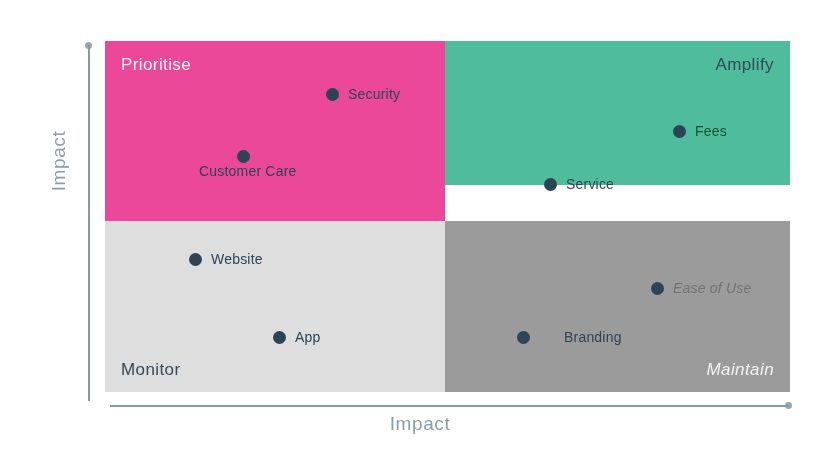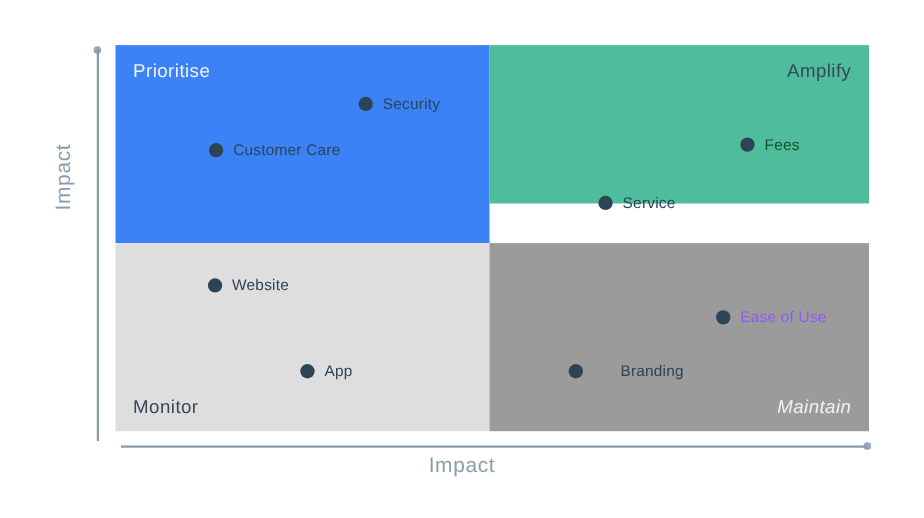--- a/index.html
+++ b/index.html
@@ -89,21 +89,21 @@
 
   <div class="axis-line" id="x-axis-line" style="background: rgb(132, 153, 166);"></div>
   <div class="axis-cap" id="x-axis-cap" style="background: rgb(132, 153, 166);"></div>
 
   <div class="axis-title" id="y-axis-title" style="color: rgb(139, 157, 170);">Impact</div>
 
   <div class="axis-title" id="x-axis-title" style="color: rgb(139, 157, 170);">Impact</div>
 
   <div id="matrix">
 
-    <div class="quadrant" id="quad-prioritise" style="background: #3b82f6;">
+    <div class="quadrant" id="quad-prioritise" style="background: #ec4899;">
       <div class="quad-label light" id="label-prioritise" style="color: rgb(242, 242, 242);">Prioritise</div>
     </div>
 
     <div class="quadrant" id="quad-amplify" style="background: rgb(79, 188, 155);">
       <div class="quad-label dark" id="label-amplify" style="color: rgb(53, 73, 92);">Amplify</div>
     </div>
 
     <div class="quadrant" id="quad-monitor" style="background: rgb(222, 222, 222);">
       <div class="quad-label dark" id="label-monitor" style="color: rgb(53, 73, 92);">Monitor</div>
     </div>
@@ -112,21 +112,21 @@
       <div class="quad-label light" id="label-maintain" style="color: rgb(242, 242, 242);">Maintain</div>
     </div>
 
   </div>
 
   <div id="points-layer">
       <div class="point" style="left: 306px; top: 86px;">
         <span class="dot" style="background: rgb(44, 68, 85);"></span>
         <span class="plabel" style="color: rgb(44, 68, 85);">Security</span>
       </div>
-      <div class="point" style="left: 170px; top: 128px;">
+      <div class="point" style="left: 170px; top: 150px; flex-direction: column;">
         <span class="dot" style="background: rgb(44, 68, 85);"></span>
         <span class="plabel" style="color: rgb(44, 68, 85);">Customer Care</span>
       </div>
       <div class="point" style="left: 653px; top: 123px;">
         <span class="dot" style="background: rgb(44, 68, 85);"></span>
         <span class="plabel" style="color: #14532d;">Fees</span>
       </div>
       <div class="point" style="left: 508px; top: 176px; padding-left: 16px;">
         <span class="dot" style="background: rgb(44, 68, 85);"></span>
         <span class="plabel" style="color: rgb(44, 68, 85);">Service</span>
@@ -134,21 +134,21 @@
       <div class="point" style="left: 169px; top: 251px;">
         <span class="dot" style="background: rgb(44, 68, 85);"></span>
         <span class="plabel" style="color: rgb(44, 68, 85);">Website</span>
       </div>
       <div class="point" style="left: 253px; top: 329px;">
         <span class="dot" style="background: rgb(44, 68, 85);"></span>
         <span class="plabel" style="color: rgb(44, 68, 85);">App</span>
       </div>
       <div class="point" style="left: 631px; top: 280px;">
         <span class="dot" style="background: rgb(44, 68, 85);"></span>
-        <span class="plabel" style="color: #8b5cf6;">Ease of Use</span>
+        <span class="plabel" style="color: #737373; font-style: italic;">Ease of Use</span>
       </div>
       <div class="point" style="left: 497px; top: 329px; gap: 25px;">
         <span class="dot" style="background: rgb(44, 68, 85);"></span>
         <span class="plabel" style="color: rgb(44, 68, 85);">Branding</span>
       </div>
     </div>
 
 </div>
 
 </body></html>

